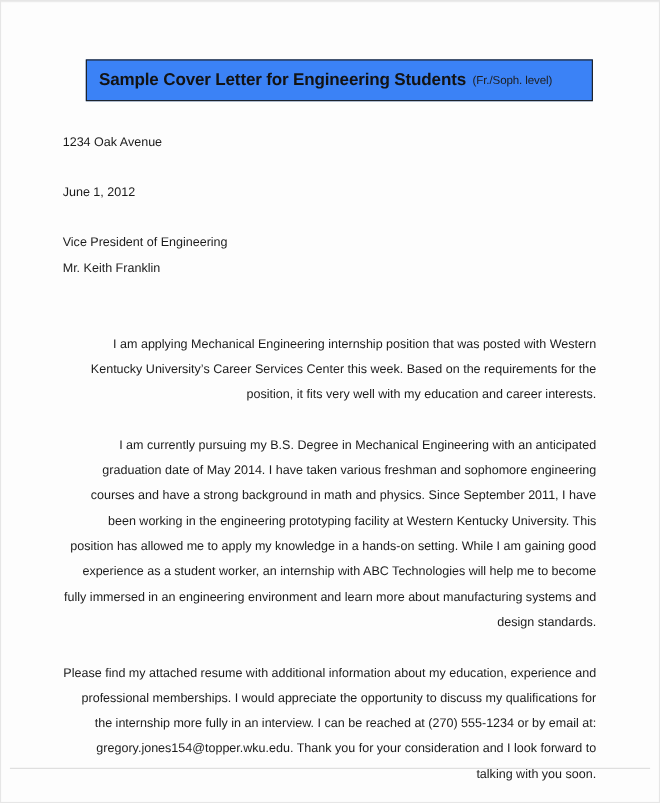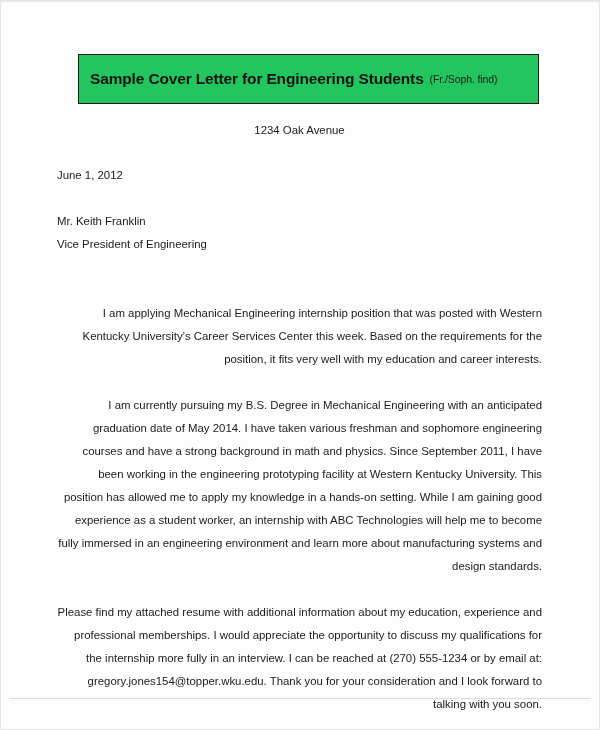--- a/index.html
+++ b/index.html
@@ -35,24 +35,24 @@
     height: 1px;
     background: #dcdcdc;
   }
 
   
   .title-box {
     position: absolute;
     left: 77px;
     top: 53px;
     width: 461px;
-    height: 50px;
+    height: 38px;
     border: 1.5px solid #1a1a1a;
     box-sizing: border-box;
-    background: #22c55e;
+    background: #3b82f6;
     display: flex;
     align-items: center;
     padding-left: 11px;
     white-space: nowrap;
   }
   .title-main {
     font-size: 15.5px;
     font-weight: bold;
     color: #131313;
     letter-spacing: -0.15px;
@@ -80,50 +80,50 @@
   }
   .line {
     white-space: nowrap;
   }
   .gap-sm { height: 22px; }
   .gap-md { height: 23px; }
   .para {
     margin: 0;
     text-align: right;
   }
-  .sender-block { margin-bottom: 0; text-align: center; }
+  .sender-block { margin-bottom: 0; }
 </style>
 </head>
 <body>
 
 <div class="page">
 
   <div class="page-top-rule"></div>
   <div class="page-bottom-rule"></div>
 
   <div class="title-box">
     <span class="title-main">Sample Cover Letter for Engineering Students</span>
-    <span class="title-sub">(Fr./Soph. find)</span>
+    <span class="title-sub">(Fr./Soph. level)</span>
   </div>
 
   <div class="letter">
 
     <div class="block sender-block">
       <div class="line">1234 Oak Avenue</div>
     </div>
 
     <div class="gap-sm"></div>
 
     <div class="line">June 1, 2012</div>
 
     <div class="gap-md"></div>
 
     <div class="block">
+      <div class="line">Vice President of Engineering</div>
       <div class="line">Mr. Keith Franklin</div>
-      <div class="line">Vice President of Engineering</div>
     </div>
 
     <div class="gap-md"></div>
 
 
     <div class="gap-md"></div>
 
     <p class="para">I am applying Mechanical Engineering internship position that was posted with Western Kentucky University’s Career Services Center this week. Based on the requirements for the position, it fits very well with my education and career interests.</p>
 
     <div class="gap-md"></div>

